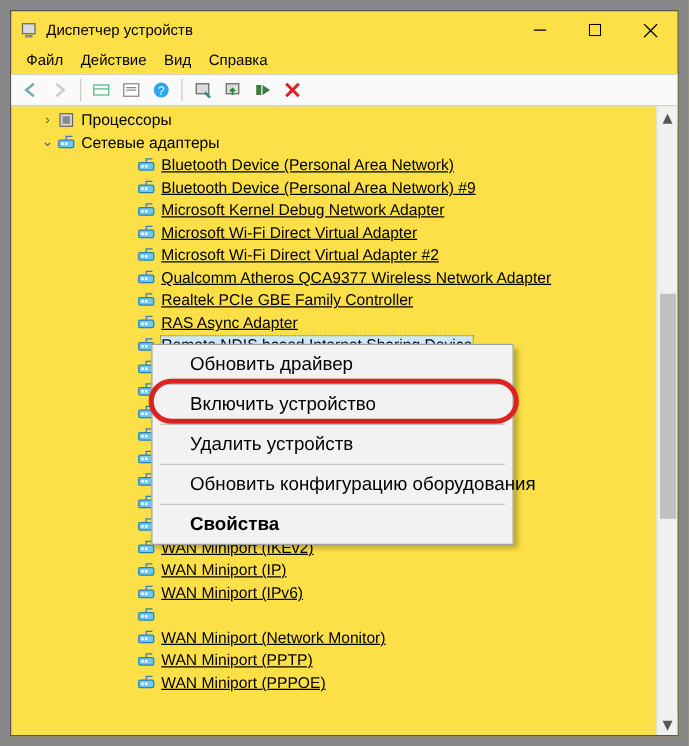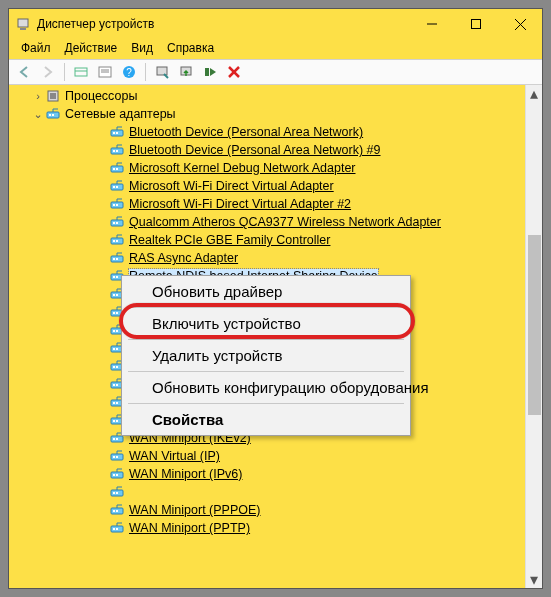--- a/index.html
+++ b/index.html
@@ -336,21 +336,21 @@
               <span>WAN Miniport (IKEv2)</span>
             </div>
             <div class="node ind2">
               <span class="exp"></span>
               <span class="icn"><svg width="16" height="16">
                   <rect x="2" y="6" width="12" height="6" rx="1" fill="#6fc8f2" stroke="#2a7fb4"></rect>
                   <rect x="4" y="8" width="2" height="2" fill="#fff"></rect>
                   <rect x="7" y="8" width="2" height="2" fill="#fff"></rect>
                   <path d="M8 6 v-3 h5" fill="none" stroke="#2a7fb4"></path>
                 </svg></span>
-              <span>WAN Virtual (IP)</span>
+              <span>WAN Miniport (IP)</span>
             </div>
             <div class="node ind2">
               <span class="exp"></span>
               <span class="icn"><svg width="16" height="16">
                   <rect x="2" y="6" width="12" height="6" rx="1" fill="#6fc8f2" stroke="#2a7fb4"></rect>
                   <rect x="4" y="8" width="2" height="2" fill="#fff"></rect>
                   <rect x="7" y="8" width="2" height="2" fill="#fff"></rect>
                   <path d="M8 6 v-3 h5" fill="none" stroke="#2a7fb4"></path>
                 </svg></span>
               <span>WAN Miniport (IPv6)</span>
@@ -365,31 +365,41 @@
                 </svg></span>
             </div>
             <div class="node ind2">
               <span class="exp"></span>
               <span class="icn"><svg width="16" height="16">
                   <rect x="2" y="6" width="12" height="6" rx="1" fill="#6fc8f2" stroke="#2a7fb4"></rect>
                   <rect x="4" y="8" width="2" height="2" fill="#fff"></rect>
                   <rect x="7" y="8" width="2" height="2" fill="#fff"></rect>
                   <path d="M8 6 v-3 h5" fill="none" stroke="#2a7fb4"></path>
                 </svg></span>
+              <span>WAN Miniport (Network Monitor)</span>
+            </div>
+            <div class="node ind2">
+              <span class="exp"></span>
+              <span class="icn"><svg width="16" height="16">
+                  <rect x="2" y="6" width="12" height="6" rx="1" fill="#6fc8f2" stroke="#2a7fb4"></rect>
+                  <rect x="4" y="8" width="2" height="2" fill="#fff"></rect>
+                  <rect x="7" y="8" width="2" height="2" fill="#fff"></rect>
+                  <path d="M8 6 v-3 h5" fill="none" stroke="#2a7fb4"></path>
+                </svg></span>
+              <span>WAN Miniport (PPTP)</span>
+            </div>
+            <div class="node ind2">
+              <span class="exp"></span>
+              <span class="icn"><svg width="16" height="16">
+                  <rect x="2" y="6" width="12" height="6" rx="1" fill="#6fc8f2" stroke="#2a7fb4"></rect>
+                  <rect x="4" y="8" width="2" height="2" fill="#fff"></rect>
+                  <rect x="7" y="8" width="2" height="2" fill="#fff"></rect>
+                  <path d="M8 6 v-3 h5" fill="none" stroke="#2a7fb4"></path>
+                </svg></span>
               <span>WAN Miniport (PPPOE)</span>
-            </div>
-            <div class="node ind2">
-              <span class="exp"></span>
-              <span class="icn"><svg width="16" height="16">
-                  <rect x="2" y="6" width="12" height="6" rx="1" fill="#6fc8f2" stroke="#2a7fb4"></rect>
-                  <rect x="4" y="8" width="2" height="2" fill="#fff"></rect>
-                  <rect x="7" y="8" width="2" height="2" fill="#fff"></rect>
-                  <path d="M8 6 v-3 h5" fill="none" stroke="#2a7fb4"></path>
-                </svg></span>
-              <span>WAN Miniport (PPTP)</span>
             </div>
           </div>
 
         <div class="ctxmenu" id="ctx" style="left:112px; top:190px; width:290px;">
           <div class="mi">Обновить драйвер</div>
           <div class="msep"></div>
           <div class="mi">Включить устройство</div>
           <div class="msep"></div>
           <div class="mi">Удалить устройств</div>
           <div class="msep"></div>

